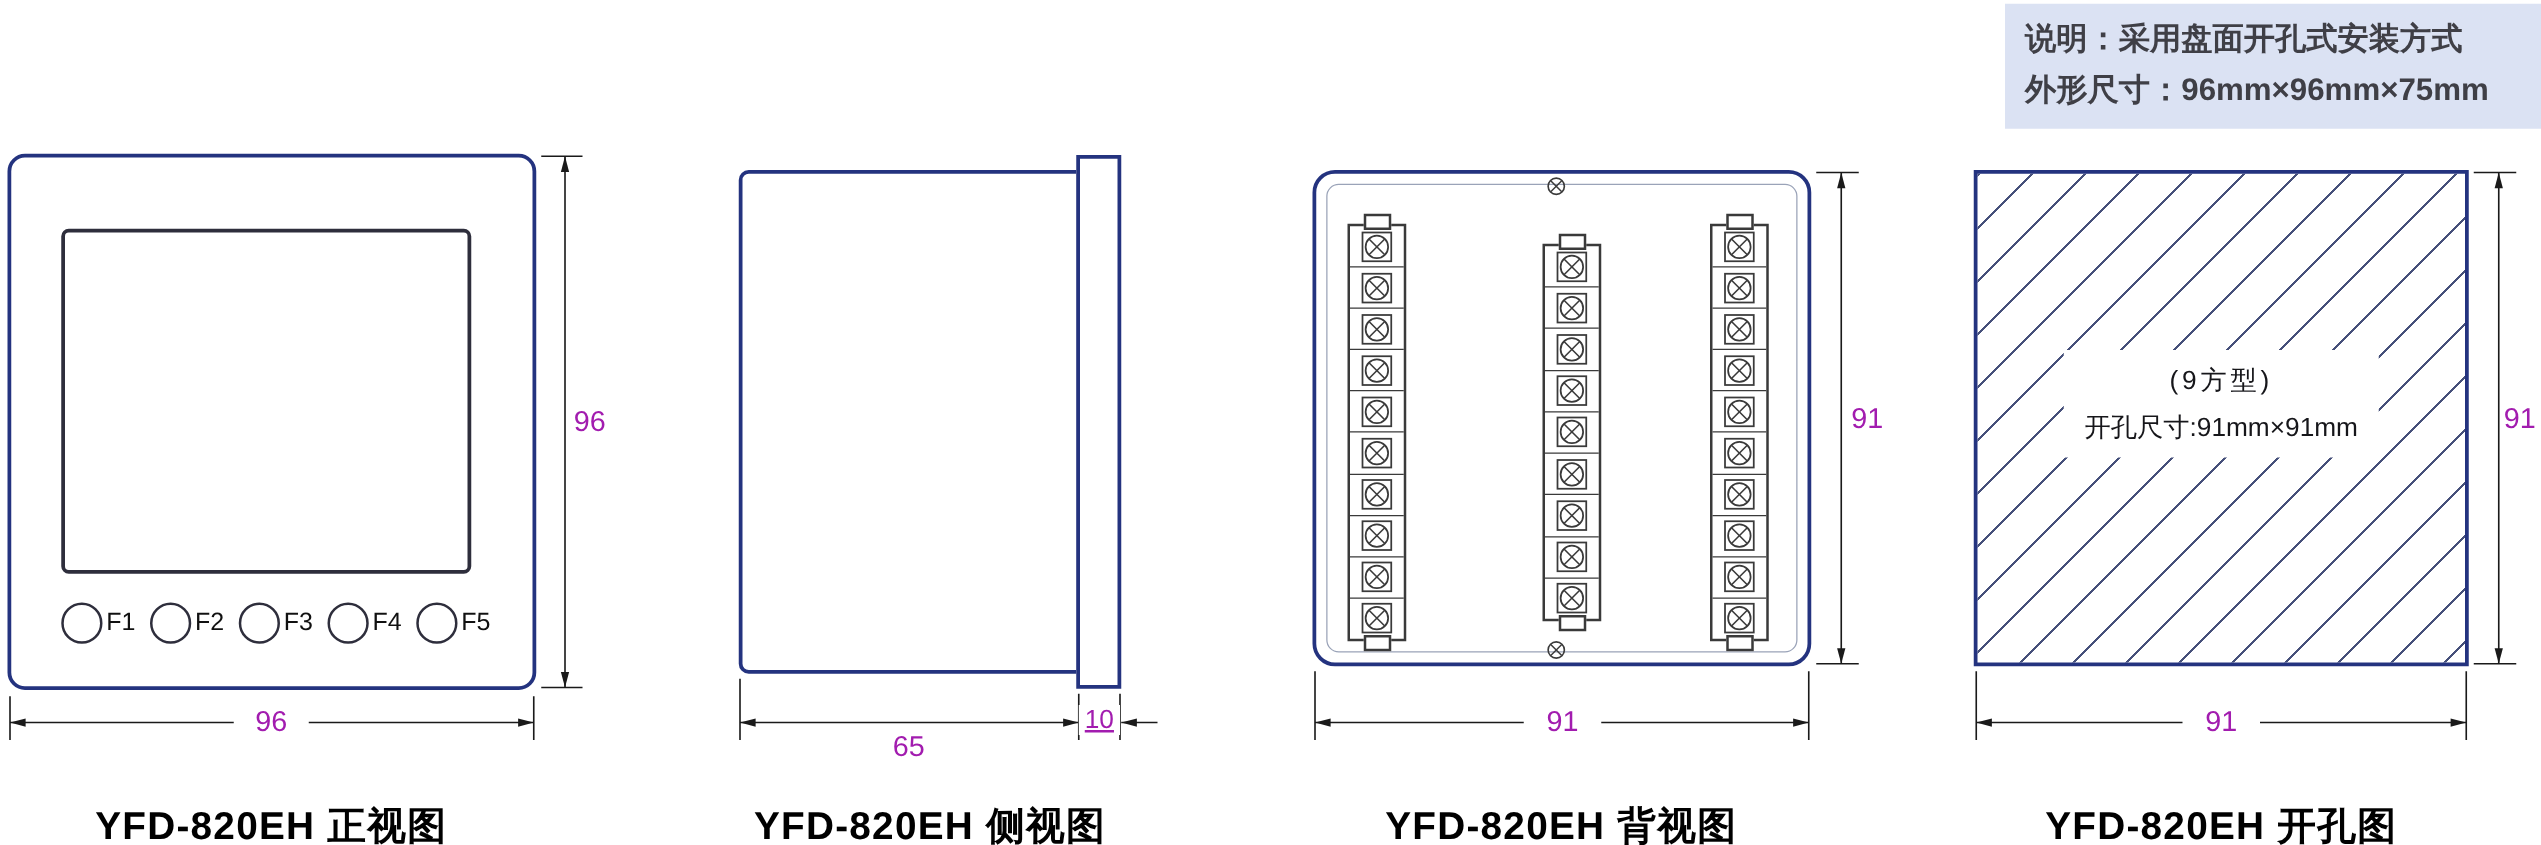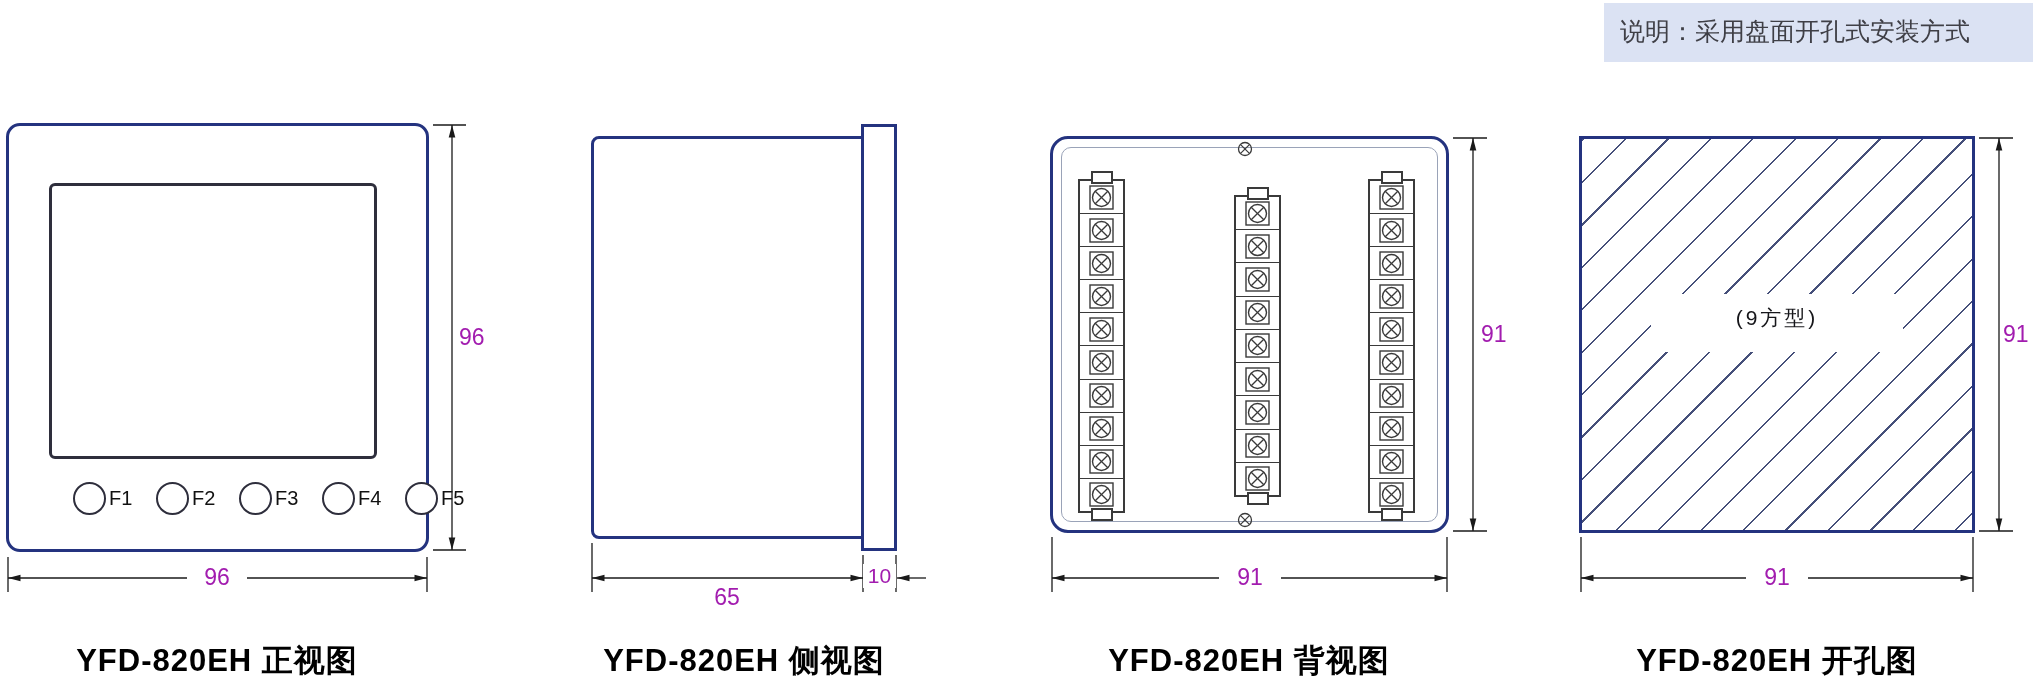--- a/index.html
+++ b/index.html
@@ -7,21 +7,21 @@
   body { font-family:"Liberation Sans","DejaVu Sans",sans-serif; }
   .canvas { position:relative; width:2033px; height:676px; background:#fff; overflow:hidden; color:#1a1a1a; }
 
   
   .panel-outline { position:absolute; border:3px solid var(--outline,#24337f); background:#fff; }
 
   
   .front-panel { left:6px; top:123px; width:423px; height:429px; border-radius:14px; }
   .screen { position:absolute; left:40px; top:57px; width:328px; height:276px;
             border:3px solid #2e2e3c; border-radius:6px; background:#fff; }
-  .btn-row { position:absolute; left:64px; top:356px; display:flex; gap:23px; }
+  .btn-row { position:absolute; left:40px; top:356px; display:flex; gap:11px; }
   .fbtn { display:flex; align-items:center; width:60px; }
   .fbtn-circle { width:33px; height:33px; border:2.5px solid #2e2e3c; border-radius:50%; background:#fff; flex:0 0 auto; }
   .fbtn-label { font-size:20px; margin-left:3px; color:#111; }
 
   
   .side-body { left:591px; top:136px; width:273px; height:403px; border-radius:8px 0 0 8px; }
   .side-flange { left:861px; top:124px; width:36px; height:427px; }
 
   
   .back-panel { left:1050px; top:136px; width:399px; height:397px; border-radius:18px; }
@@ -50,21 +50,21 @@
       var(--hatch,#46507a) 0px, var(--hatch,#46507a) 1.6px,
       transparent 1.6px, transparent 30px); }
   .cutout-note { position:absolute; left:50%; top:47%; transform:translate(-50%,-50%);
     width:252px; background:#fff; text-align:center; padding:10px 4px; }
   .cutout-note .l1 { font-size:21px; margin-bottom:10px; letter-spacing:3px; color:#16161a; }
   .cutout-note .l2 { font-size:21px; color:#16161a; }
 
   
   .note-box { position:absolute; left:1604px; top:3px; width:429px;
     background:var(--note-bg,#dbe2f3); padding:8px 16px 10px 16px; }
-  .note-box div { font-size:25px; font-weight:normal; color:#3f3f46; line-height:1.64; white-space:nowrap; }
+  .note-box div { font-size:25px; font-weight:bold; color:#3f3f46; line-height:1.64; white-space:nowrap; }
 
   
   .view-label { position:absolute; top:640px; width:400px; text-align:center;
     font-size:31px; font-weight:600; color:#000; letter-spacing:1px; }
   .label-front  { left:17px; }
   .label-side   { left:544px; }
   .label-back   { left:1049px; }
   .label-cutout { left:1577px; }
 
   
@@ -73,20 +73,21 @@
   .dim-label { position:absolute; font-size:23px; color:#a21caf; }
   .dim-label.h { text-align:center; background:#fff; }
 </style>
 </head>
 <body>
 
 <div class="canvas">
 
   <div class="note-box">
     <div>说明：采用盘面开孔式安装方式</div>
+    <div>外形尺寸：96mm×96mm×75mm</div>
   </div>
 
   <div class="panel-outline front-panel">
     <div class="screen"></div>
     <div class="btn-row">
       <div class="fbtn">
         <span class="fbtn-circle"></span>
         <span class="fbtn-label">F1</span>
       </div>
       <div class="fbtn">
@@ -363,20 +364,21 @@
             <line x1="7.2" y1="7.2" x2="19.8" y2="19.8" stroke="#3a3a3a" stroke-width="1.3"></line>
             <line x1="19.8" y1="7.2" x2="7.2" y2="19.8" stroke="#3a3a3a" stroke-width="1.3"></line>
           </svg>
         </div>
       </div>
   </div>
 
   <div class="panel-outline cutout">
     <div class="cutout-note">
       <div class="l1">(9方型)</div>
+      <div class="l2">开孔尺寸:91mm×91mm</div>
     </div>
   </div>
 
   <svg class="dims" width="2033" height="676">
     <defs>
       <marker id="arr" viewBox="0 0 14 8" refX="13" refY="4" markerWidth="14" markerHeight="8" orient="auto-start-reverse" markerUnits="userSpaceOnUse">
         <path d="M13,4 L0.5,0.7 L0.5,7.3 Z" fill="#1a1a1a"></path>
       </marker>
     </defs>
 
@@ -405,21 +407,21 @@
     <line x1="1979" y1="531" x2="2013" y2="531"></line>
     <line x1="1999" y1="138" x2="1999" y2="531" marker-start="url(#arr)" marker-end="url(#arr)"></line>
     <line x1="1581" y1="537" x2="1581" y2="592"></line>
     <line x1="1973" y1="537" x2="1973" y2="592"></line>
     <line x1="1581" y1="578" x2="1973" y2="578" marker-start="url(#arr)" marker-end="url(#arr)"></line>
   </svg>
 
   <div class="dim-label v" style="left:459px; top:324px;">96</div>
   <div class="dim-label h" style="left:187px; top:564px; width:60px;">96</div>
   <div class="dim-label h" style="left:697px; top:584px; width:60px;">65</div>
-  <div class="dim-label h" style="left:863px; top:564px; width:33px; font-size:21px;">10</div>
+  <div class="dim-label h" style="left:863px; top:564px; width:33px; font-size:21px;text-decoration:underline;">10</div>
   <div class="dim-label v" style="left:1481px; top:321px;">91</div>
   <div class="dim-label h" style="left:1219px; top:564px; width:62px;">91</div>
   <div class="dim-label v" style="left:2003px; top:321px;">91</div>
   <div class="dim-label h" style="left:1746px; top:564px; width:62px;">91</div>
 
   <div class="view-label label-front">YFD-820EH 正视图</div>
   <div class="view-label label-side">YFD-820EH 侧视图</div>
   <div class="view-label label-back">YFD-820EH 背视图</div>
   <div class="view-label label-cutout">YFD-820EH 开孔图</div>
 

